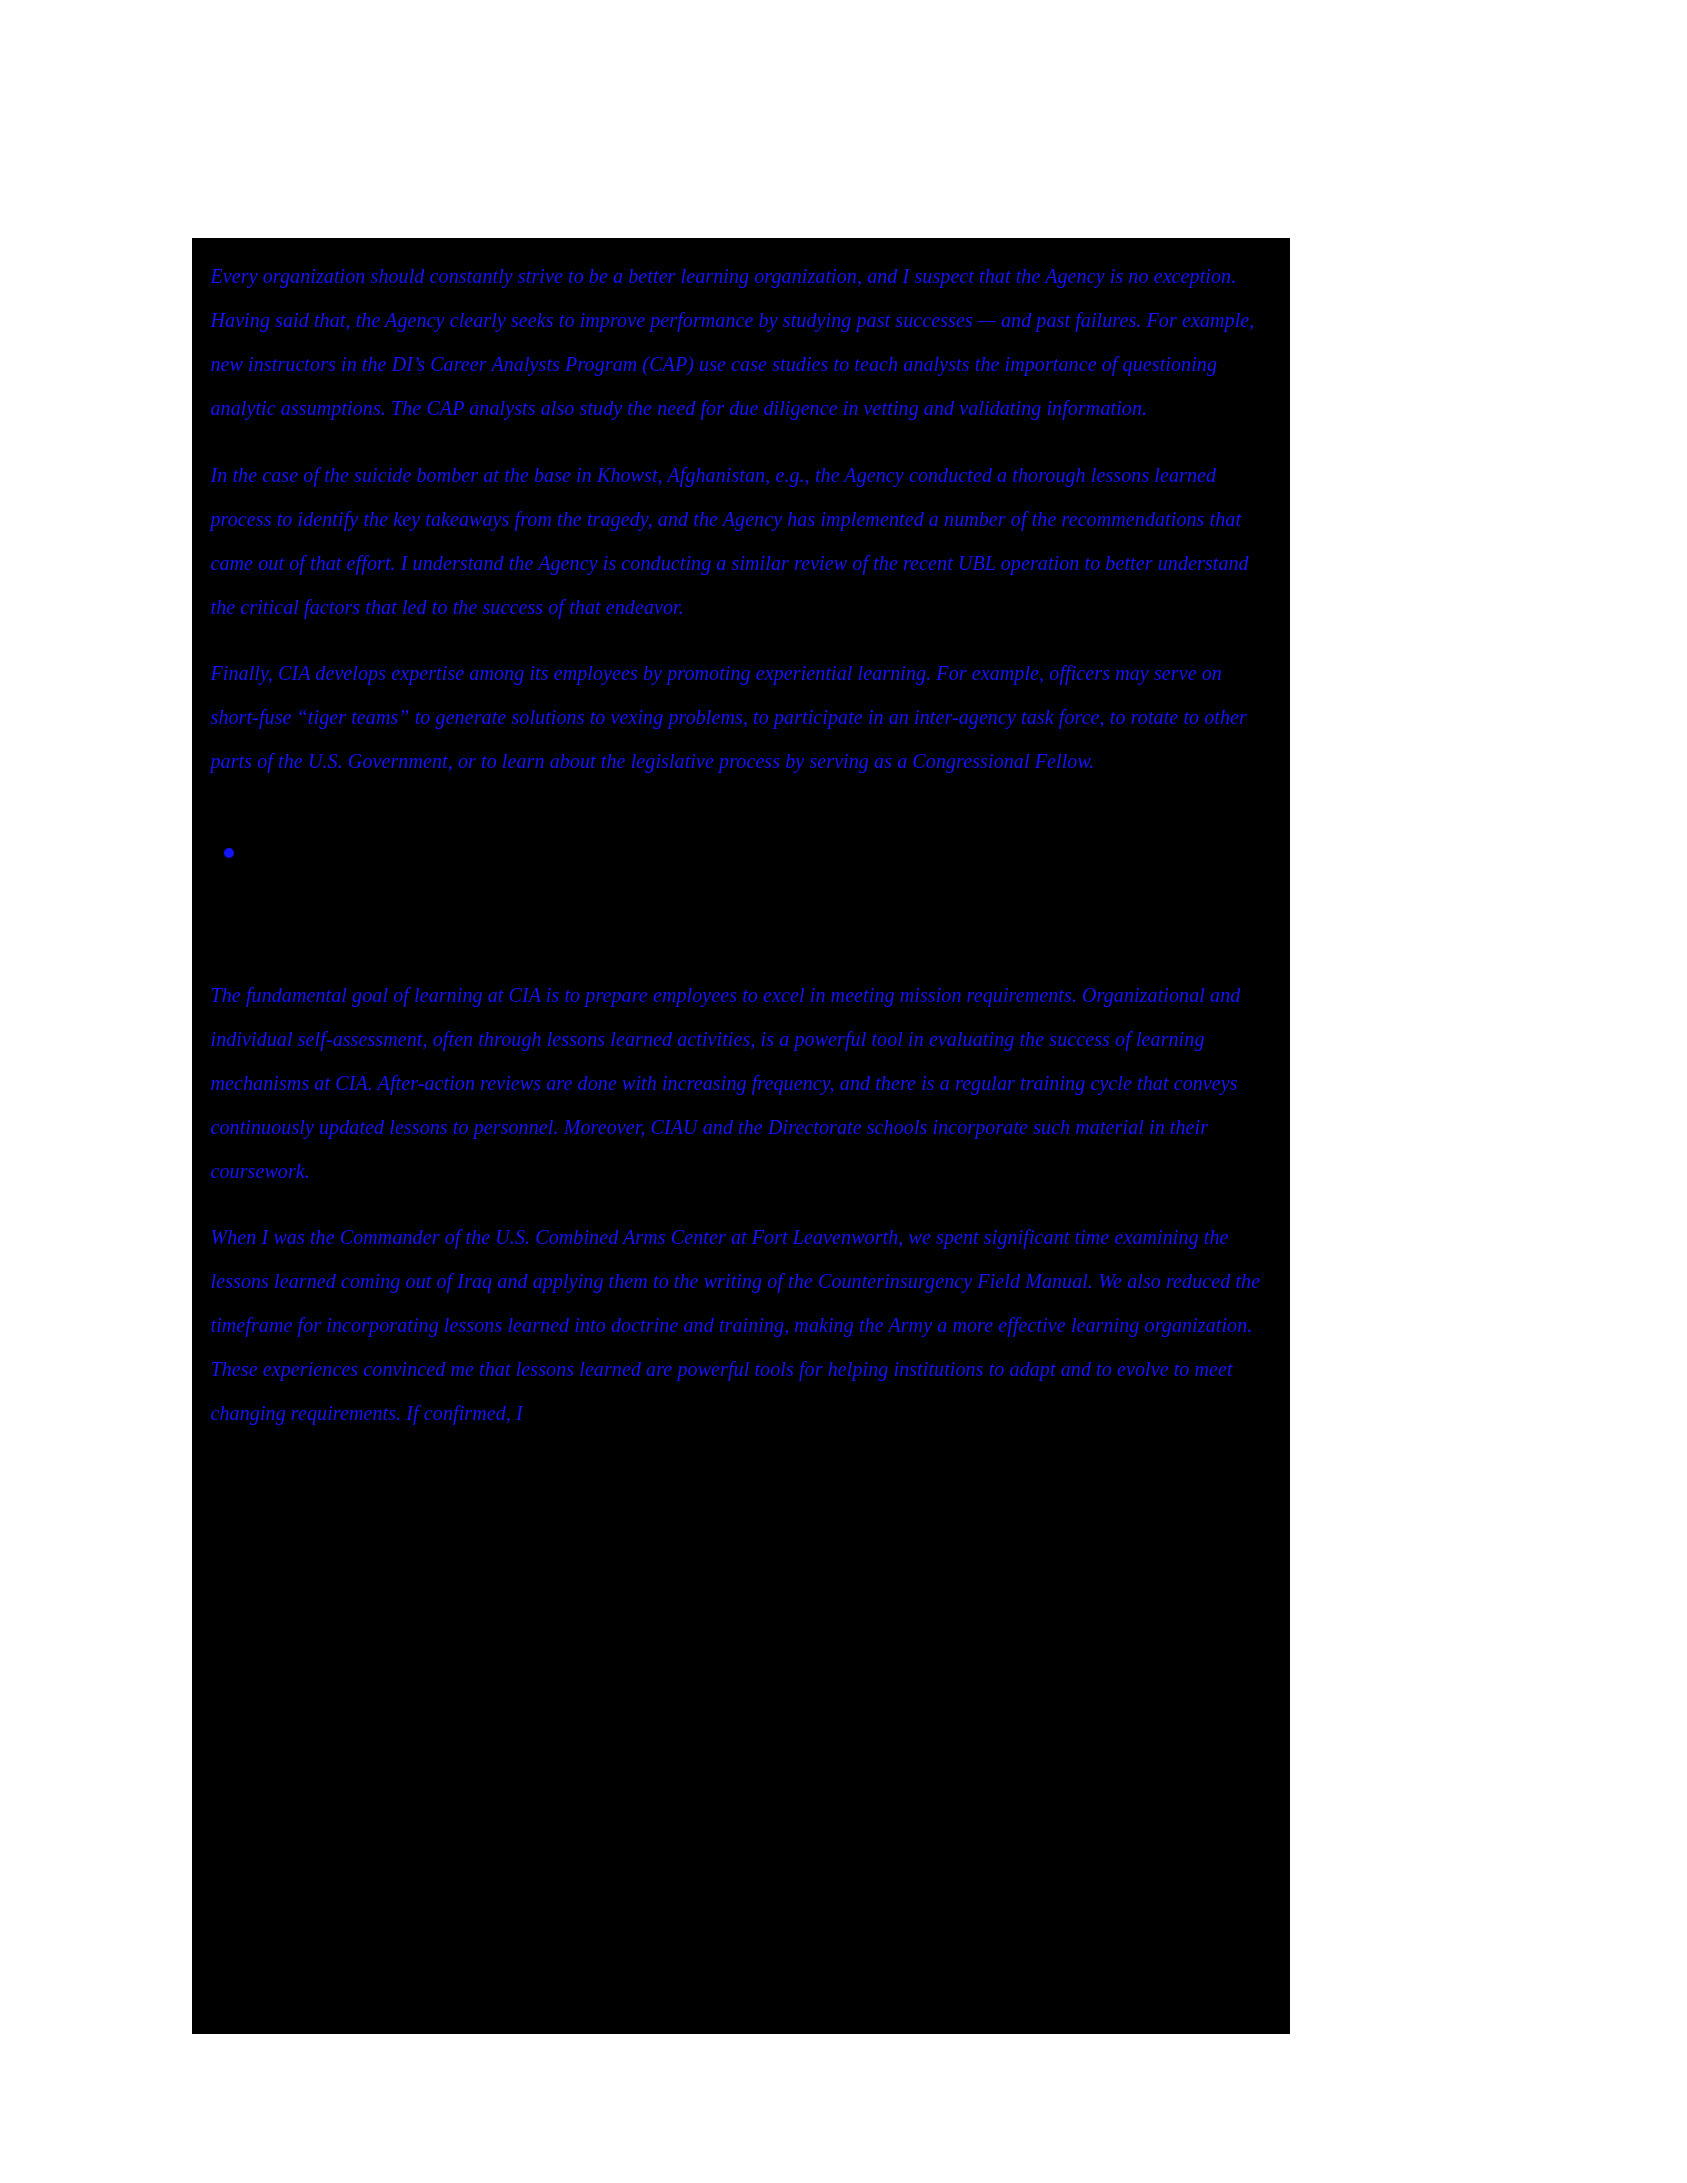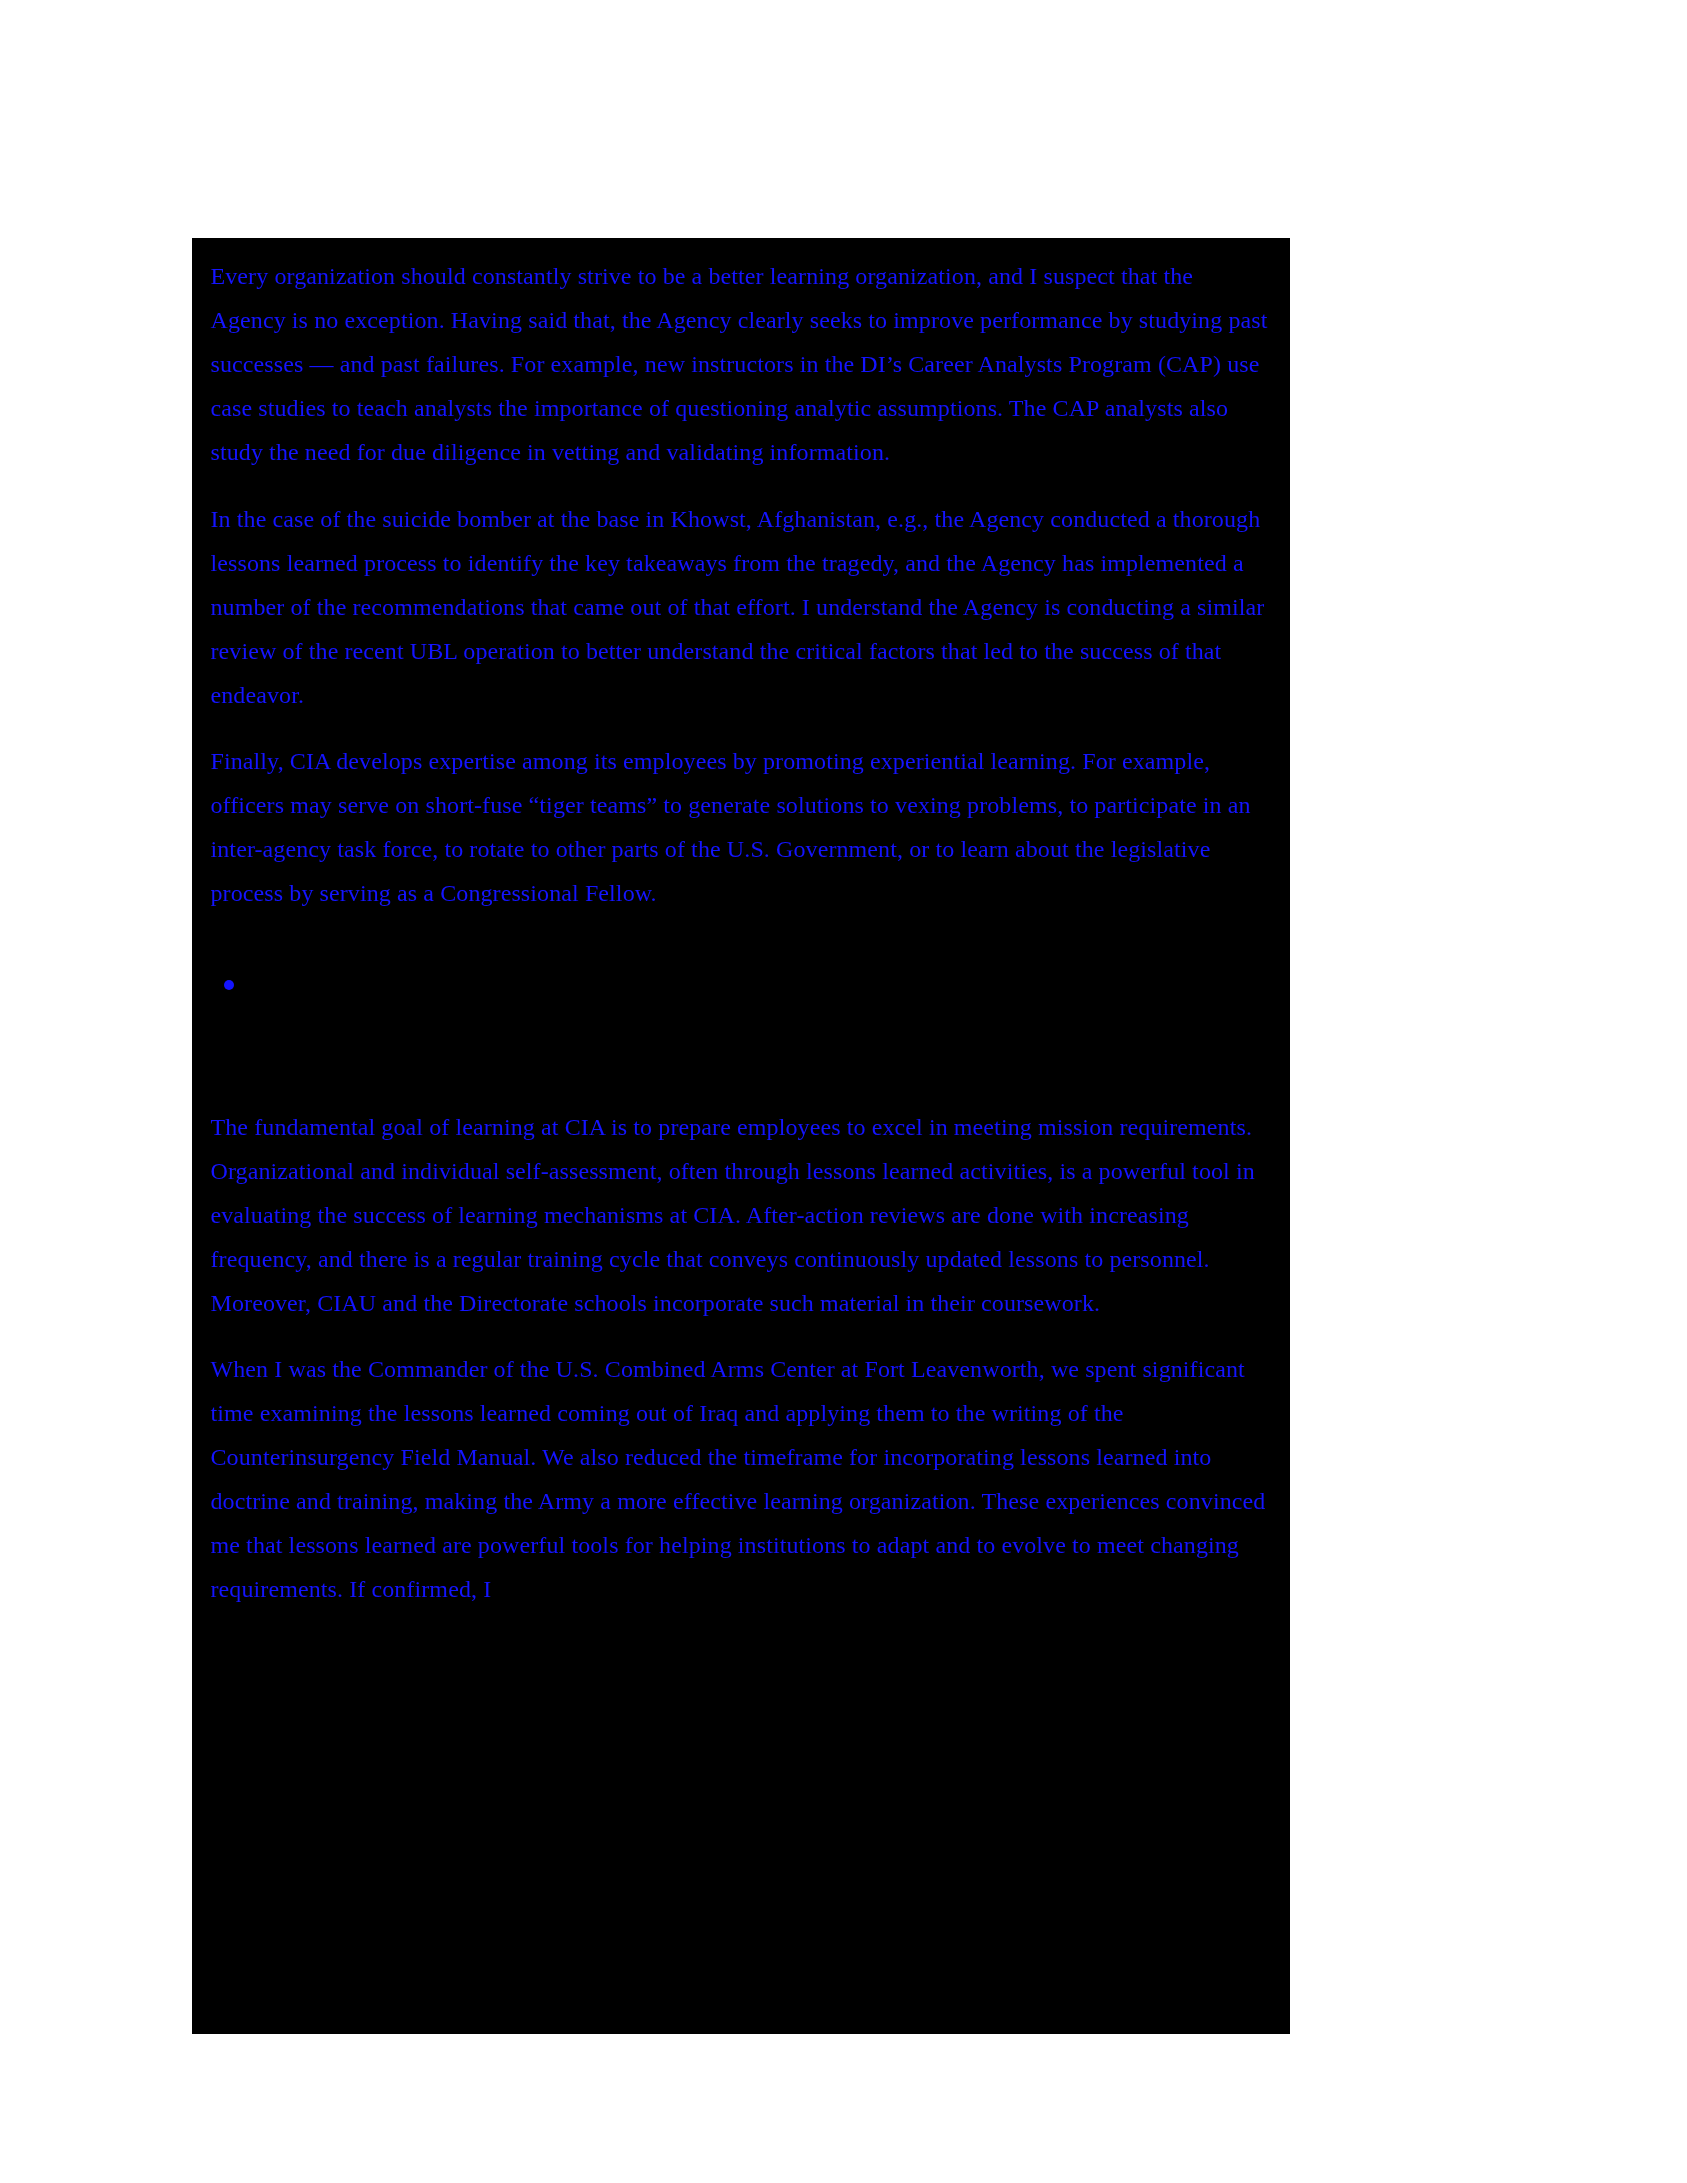--- a/index.html
+++ b/index.html
@@ -20,23 +20,24 @@
     top: 238px;
     width: 1098px;
     height: 1796px;
     background: #000000;
     box-sizing: border-box;
     padding: 16px 18.5px 13.2px 18.5px;
   }
   .body-text {
     font-family: "Liberation Serif", serif;
     color: #1414ff;
-    font-size: 24px;
+    font-size: 20px;
     line-height: 44px;
     letter-spacing: 0.1px;
+    font-style: italic;
   }
   p {
     margin: 0 0 22.5px 0;
   }
   p.tight {
     margin-bottom: 8px;
   }
   .bullet-list {
     margin: 0;
     padding: 0;

